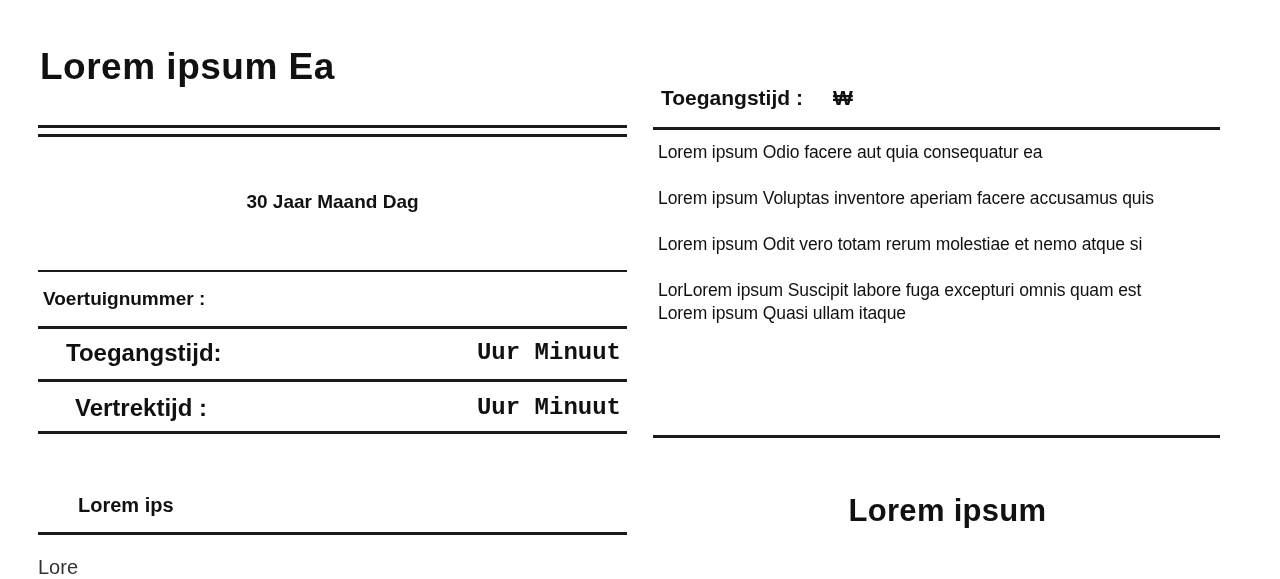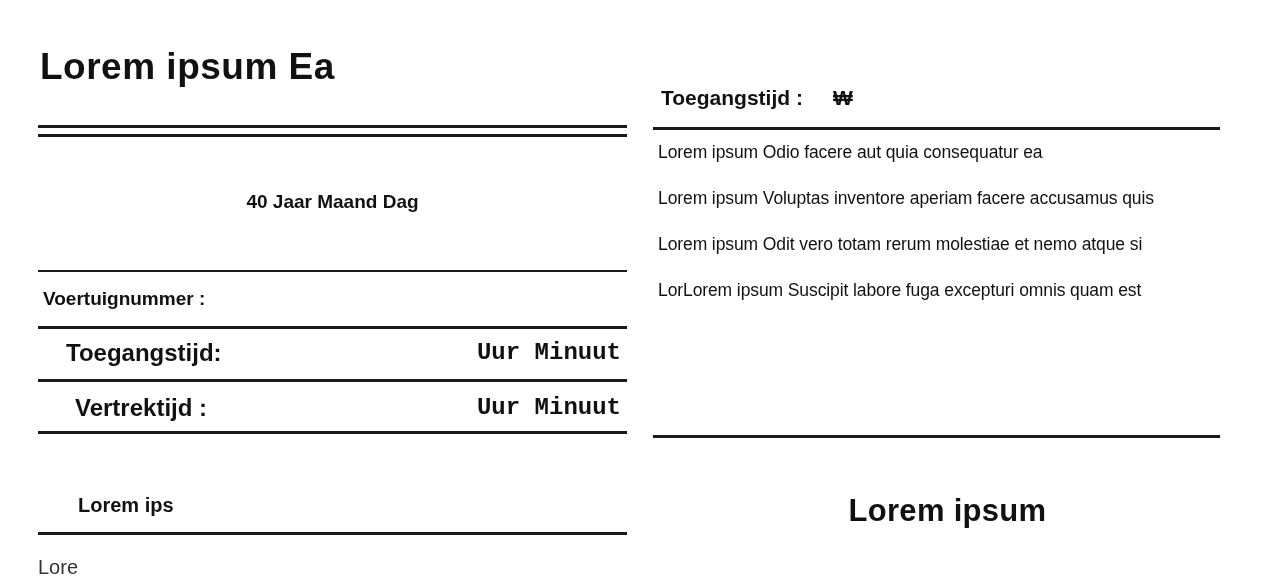--- a/index.html
+++ b/index.html
@@ -51,21 +51,21 @@
 <body>
 
 <div class="page">
 
   <div class="left-panel">
     <div class="receipt-title">Lorem ipsum Ea</div>
 
     <div class="rule dbl-top"></div>
     <div class="rule dbl-bot"></div>
 
-    <div class="date-row">40 Jaar Maand Dag</div>
+    <div class="date-row">30 Jaar Maand Dag</div>
 
     <div class="rule thin rule-1"></div>
 
     <div class="vehicle-row">Voertuignummer :</div>
 
     <div class="rule rule-2"></div>
 
     <div class="time-row entry-row">
       <span class="lbl">Toegangstijd:</span>
       <span class="val">Uur Minuut</span>
@@ -100,20 +100,21 @@
           <div class="para-line">Lorem ipsum Odio facere aut quia consequatur ea</div>
         </div>
         <div class="para">
           <div class="para-line">Lorem ipsum Voluptas inventore aperiam facere accusamus quis</div>
         </div>
         <div class="para">
           <div class="para-line">Lorem ipsum Odit vero totam rerum molestiae et nemo atque si</div>
         </div>
         <div class="para">
           <div class="para-line">LorLorem ipsum Suscipit labore fuga excepturi omnis quam est</div>
+          <div class="para-line">Lorem ipsum Quasi ullam itaque</div>
         </div>
       </div>
 
     <div class="rule rule-r2"></div>
 
     <div class="right-footer">Lorem ipsum</div>
   </div>
 </div>
 
 </body></html>

